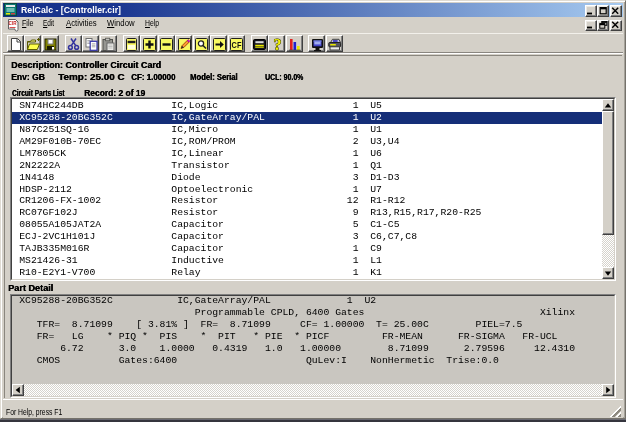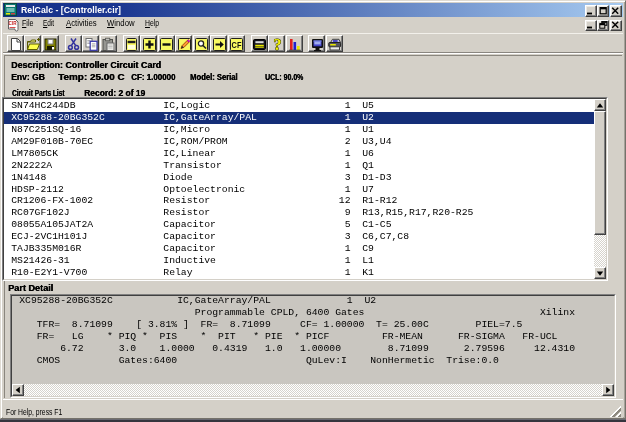--- a/index.html
+++ b/index.html
@@ -16,21 +16,21 @@
 #menubar { left:3px; top:17px; width:620px; height:16px; background:#d4d0c8; }
 #tband { left:3px; top:32.5px; width:620px; height:20px; border-top:1px solid #f2f0eb; border-bottom:1px solid #8a8680; box-shadow: 0 1px 0 #fff; }
 #cedge { left:4px; top:55px; width:618px; height:343px; border-left:1px solid #8a867e; border-top:1px solid #8a867e; }
 .mn { position:absolute; top:18.4px; font-size:9px; color:#000; white-space:pre; transform-origin:0 0; }
 .mn u { text-underline-offset:1px; }
 .mn u { text-decoration:underline; }
 #ciricon { left:6.5px; top:18.5px; }
 .tbb { position:absolute; top:35px; width:17px; height:17px; background:#d4d0c8; border:1px solid; border-color:#fff #404040 #404040 #fff; box-shadow: inset -1px -1px 0 #808080; text-decoration: underline; }
 .tbb svg { position:absolute; left:0.5px; top:0.5px; }
 .sg { position:absolute; transform-origin:0 0; white-space:pre; z-index:5; }
-#listbox { left:2px; top:97px; width:605.5px; height:184px; border:1px solid; border-color:#808080 #fff #fff #808080; background:#d4d0c8;text-decoration:underline; }
+#listbox { left:10px; top:97px; width:605.5px; height:184px; border:1px solid; border-color:#808080 #fff #fff #808080; background:#d4d0c8;text-decoration:underline; }
 #listin { position:absolute; left:0; top:0; width:603.5px; height:182px; border:1px solid; border-color:#404040 #d4d0c8 #d4d0c8 #404040; background:#fff; overflow:hidden; }
 #rows { position:absolute; left:7.2px; top:1.2px; font-family:"Liberation Mono",monospace; font-size:9.75px; line-height:11.9px; white-space:pre; color:#000; }
 #selrow { position:absolute; left:0px; top:13.1px; width:589.5px; height:11.9px; background:#152e78; }
 #selrow span { position:absolute; left:7.2px; top:0px; font-family:"Liberation Mono",monospace; font-size:9.75px; line-height:11.9px; white-space:pre; color:#fff; }
 #vsb { position:absolute; right:0; top:0; width:12px; height:180px; background:repeating-conic-gradient(#fff 0% 25%, #d6d3cc 0% 50%) 0 0/2px 2px; }
 .sbtn { position:absolute; left:0; width:12px; height:12px; background:#d4d0c8; border:1px solid; border-color:#fff #404040 #404040 #fff; box-shadow: inset -1px -1px 0 #808080; display:flex; align-items:center; justify-content:center; }
 #vthumb { position:absolute; left:0; top:12px; width:12px; height:124px; background:#d4d0c8; border:1px solid; border-color:#fff #404040 #404040 #fff; box-shadow: inset -1px -1px 0 #808080; }
 #pdpanel { left:10px; top:293.5px; width:605.5px; height:104px; border:1px solid; border-color:#808080 #fff #fff #808080; background:#d4d0c8; }
 #pdin { position:absolute; left:0; top:0; width:603.5px; height:102px; border:1px solid; border-color:#404040 #d4d0c8 #d4d0c8 #404040; background:#c9c6c0; overflow:hidden; }
 #dtext { position:absolute; left:7.2px; top:-0.5px; font-family:"Liberation Mono",monospace; font-size:9.75px; line-height:12.1px; white-space:pre; color:#000; }

